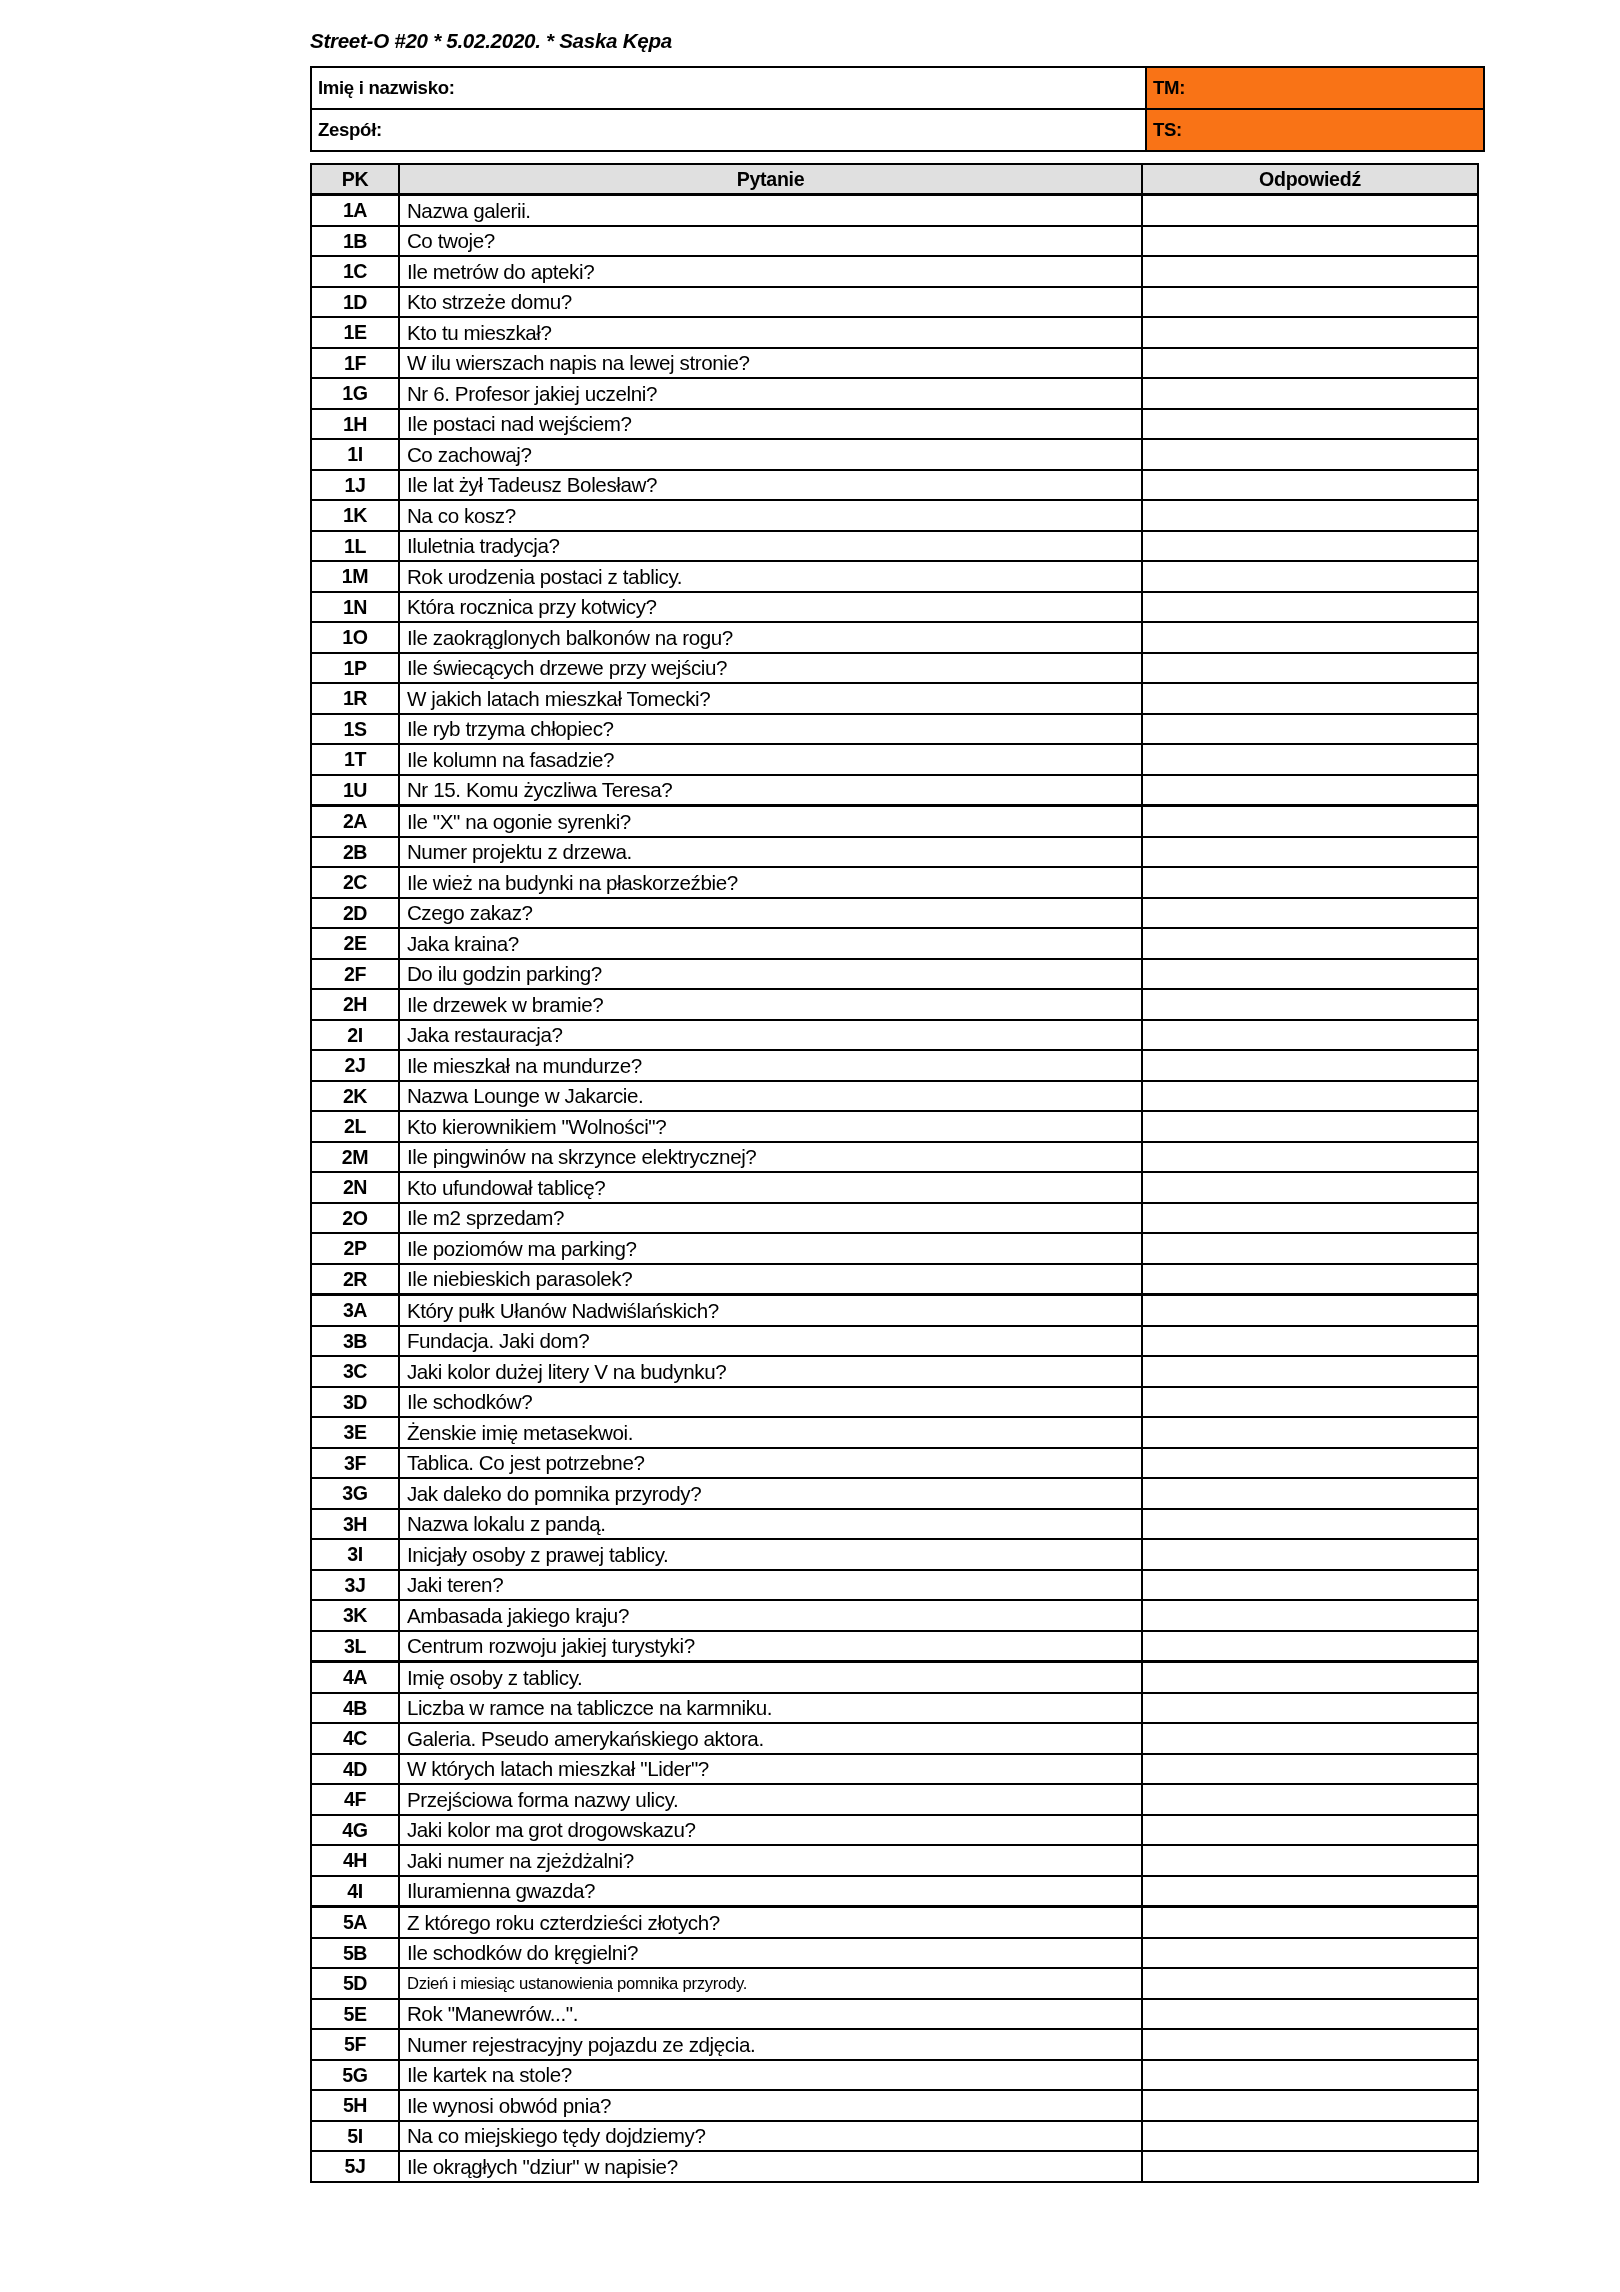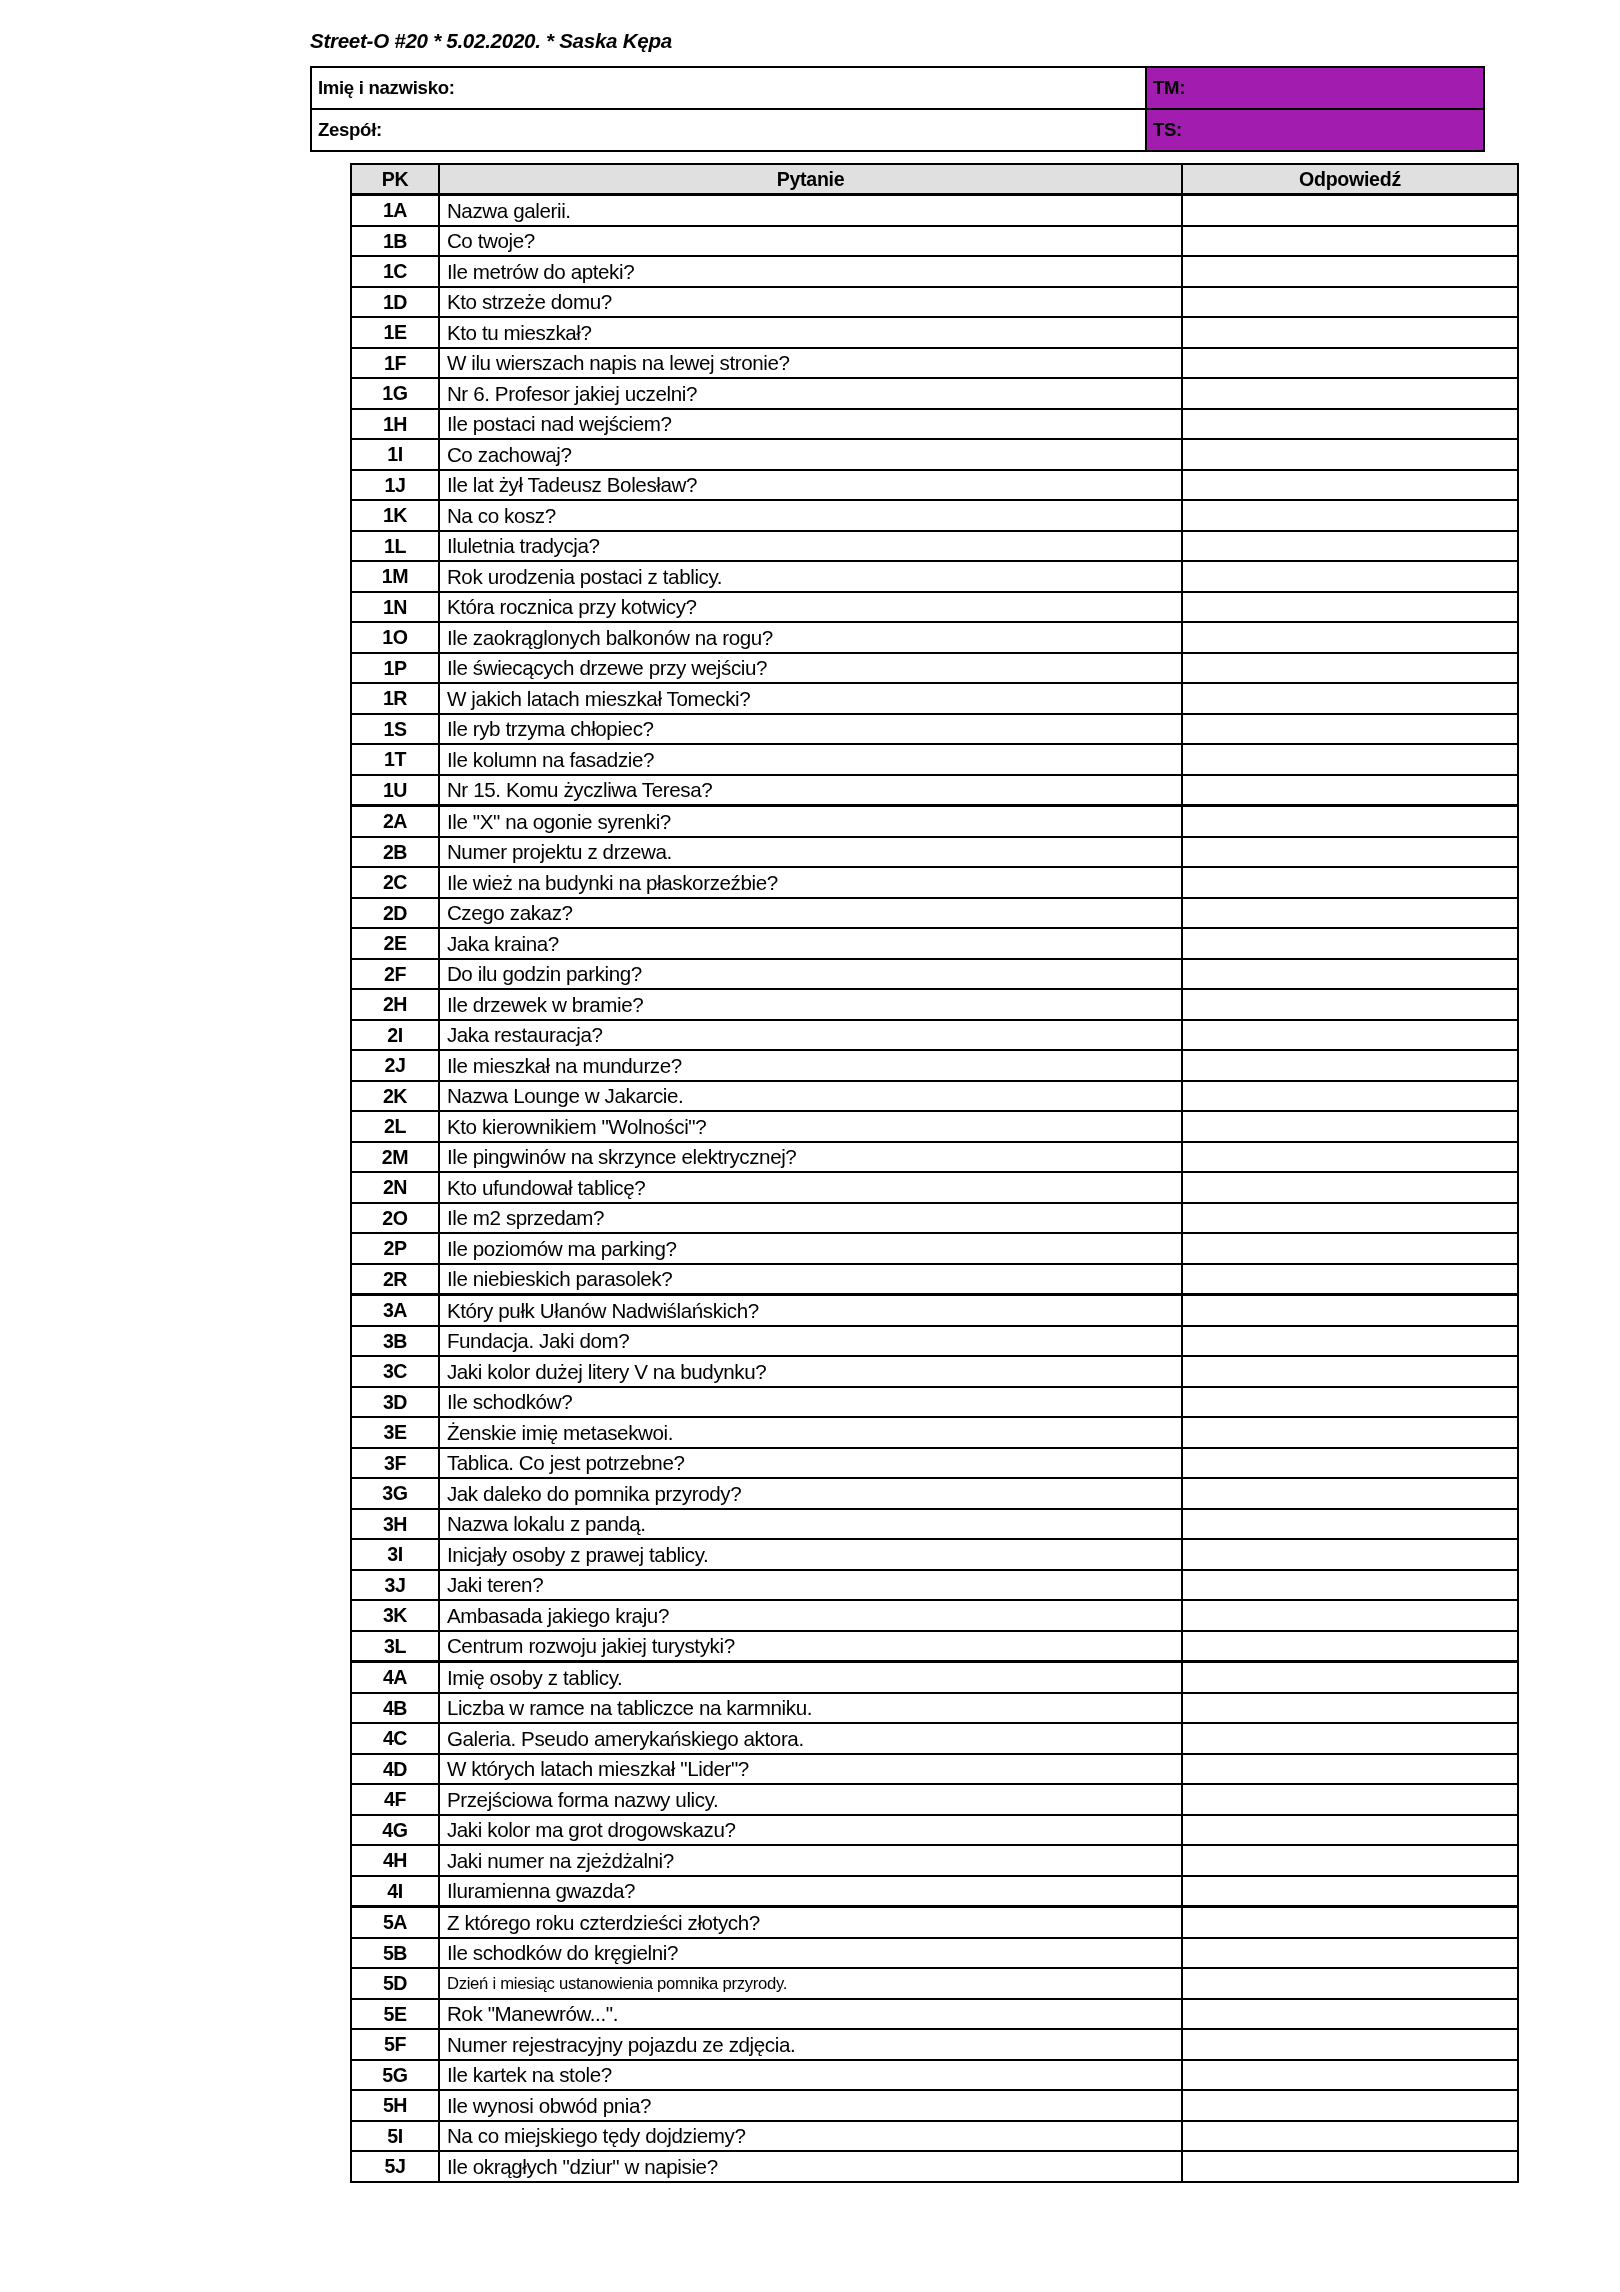--- a/index.html
+++ b/index.html
@@ -43,28 +43,27 @@
     border: 2px solid #000;
     height: 40px;
     vertical-align: middle;
     padding: 0 0 0 5.9px;
     font-size: 18.6px;
     font-weight: bold;
     letter-spacing: -0.3px;
     margin-top: 12px;
   }
   .info-table .shade {
-    background: #a21caf;
+    background: #f97316;
   }
   .col-pk { width: 88px; }
   .col-q  { width: 743px; }
   .col-a  { width: 336px; }
   .q-table {
     border: 2.9px solid #000;
-    margin-left: 40px;
   }
   .q-table th {
     background: #e0e0e0;
     border: 2px solid #000;
     border-bottom: 3.9px solid #000;
     height: 26.5px;
     font-size: 19.6px;
     font-weight: bold;
     text-align: center;
     vertical-align: middle;

